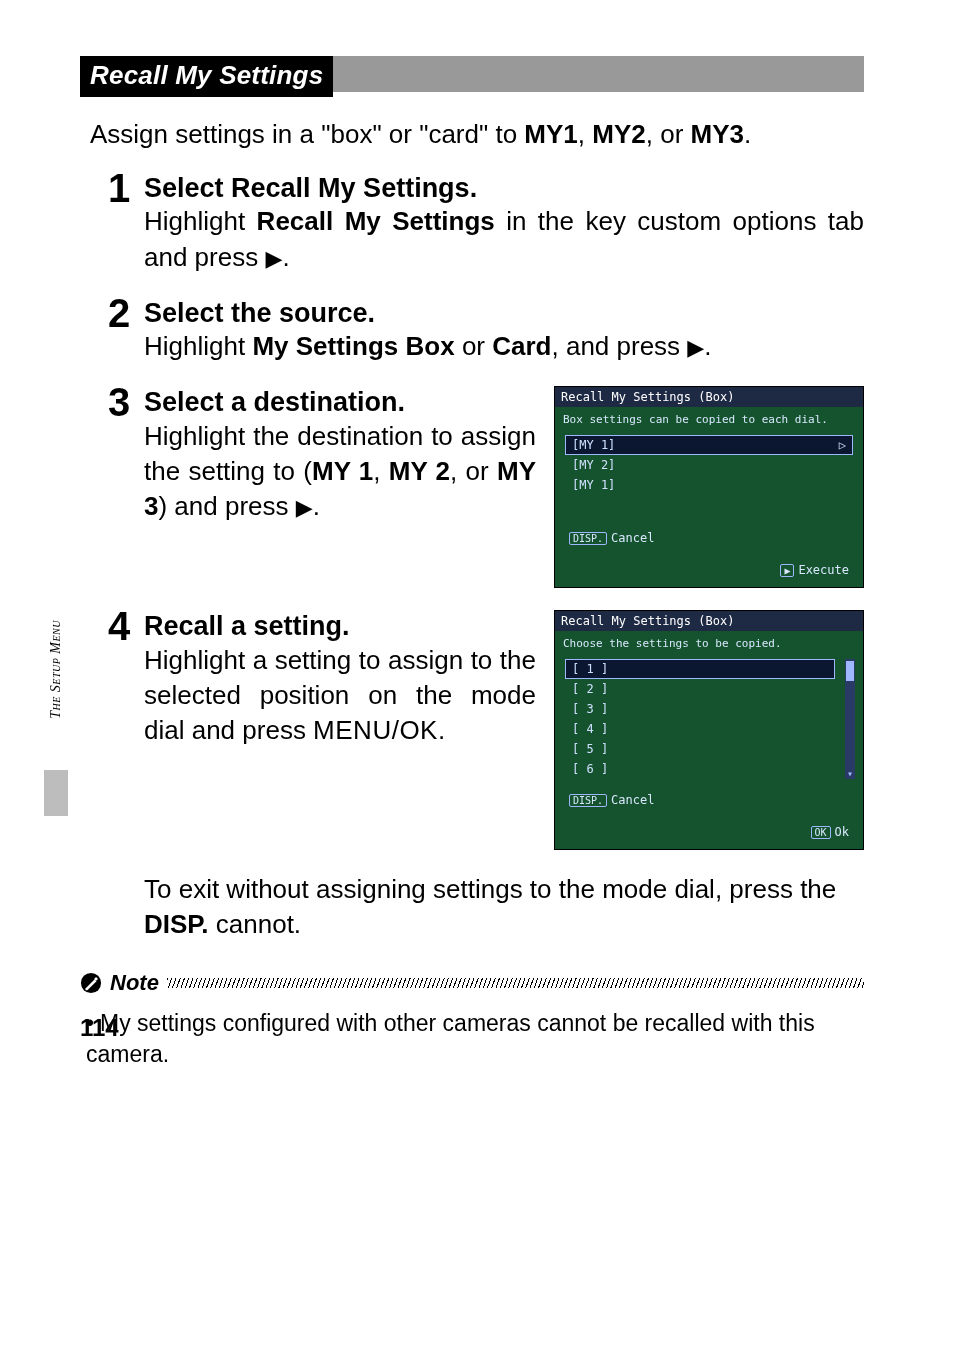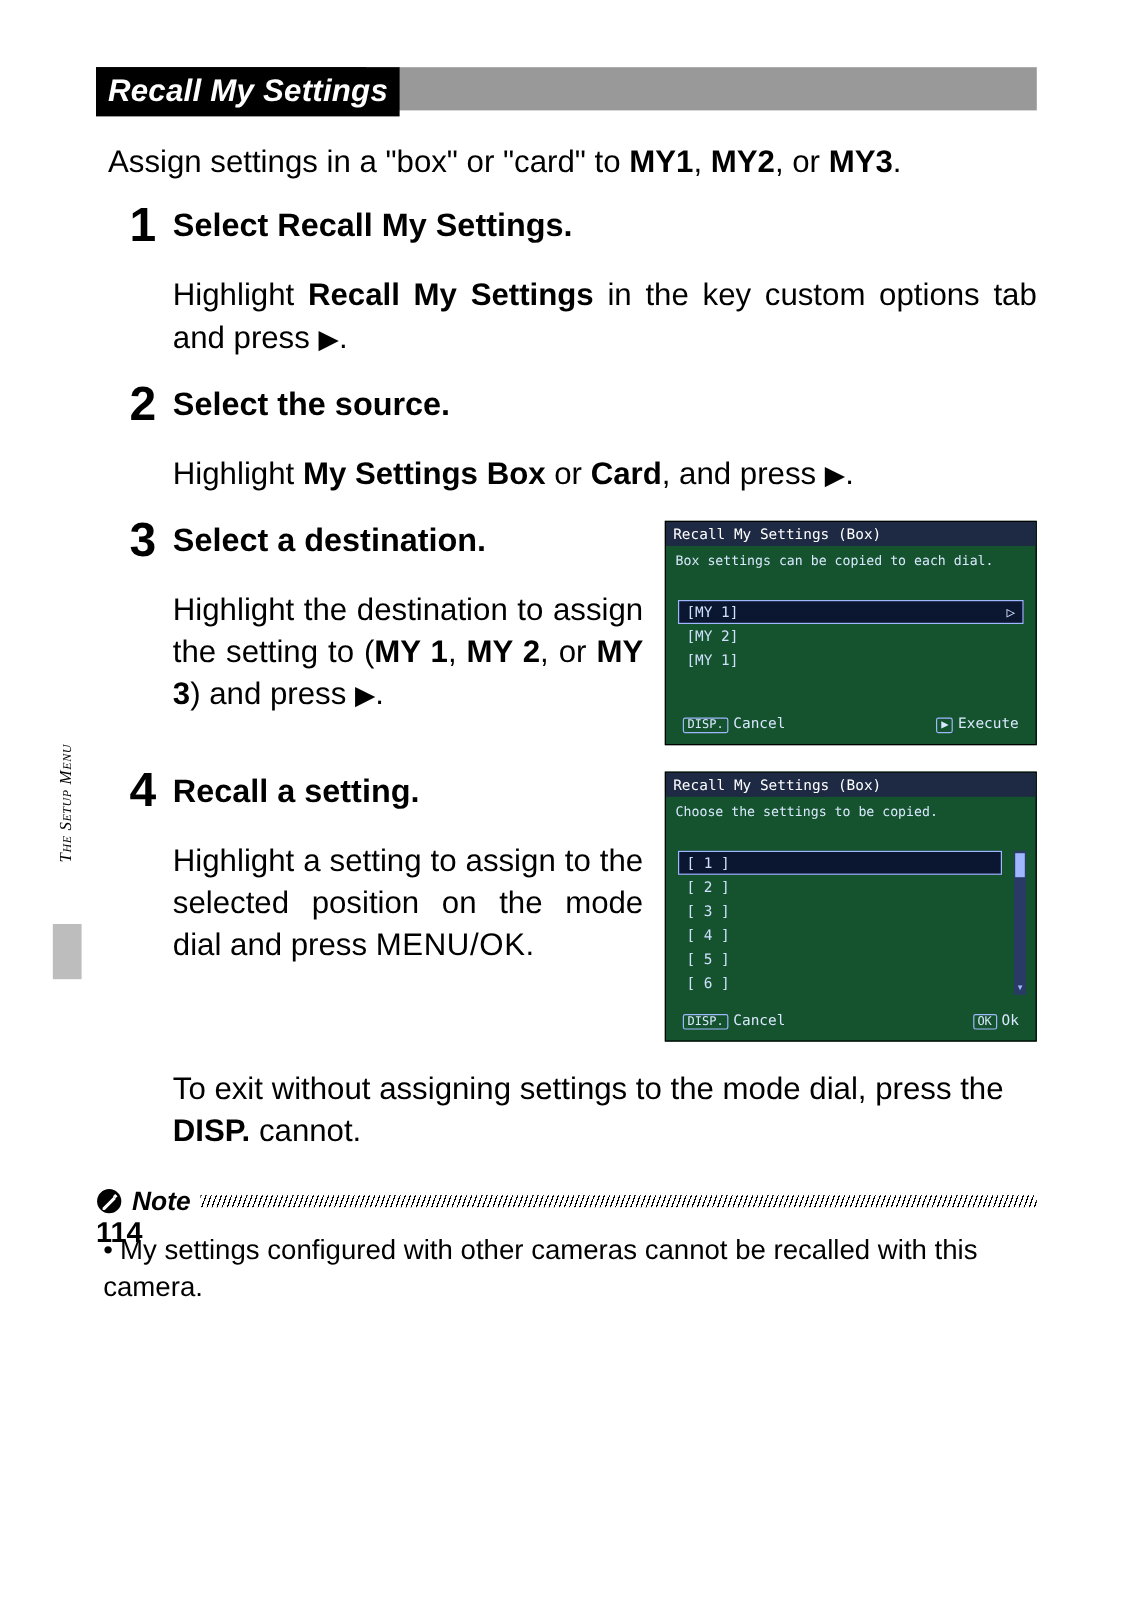--- a/index.html
+++ b/index.html
@@ -10,37 +10,37 @@
   .header-bar { height: 36px; background: linear-gradient(to right,#000 0,#000 225px,#999 225px,#999 100%); position:absolute; left:80px; right:90px; top:56px; }
   .section-header-wrap { position:relative; z-index:2; }
 
   .intro { font-size: 26px; margin: 8px 0 20px 10px; line-height: 1.35; }
   .boldcond { font-weight: 600; font-family: "Segoe UI Semibold","Helvetica Neue",Arial,sans-serif; }
 
   ol.steps { list-style: none; margin-left: 28px; }
   ol.steps > li { position: relative; padding-left: 36px; margin-bottom: 22px; }
   .stepnum { position: absolute; left: 0; top: -6px; font-size: 40px; font-weight: 800; font-family: "Arial Narrow","Segoe UI",Arial,sans-serif; }
   .step-title { font-size: 27px; font-weight: 600; line-height: 1.2; }
-  .step-body { font-size: 26px; line-height: 1.35; margin-top: 24px; }
+  .step-body { font-size: 26px; line-height: 1.35; }
   .step-body.justify { text-align: justify; }
   .heavy { font-weight: 800; font-family: "Arial Black","Segoe UI",Arial,sans-serif; }
 
   .step-flex { display: flex; gap: 18px; align-items: flex-start; }
   .step-text { flex: 1 1 auto; }
   .screenshot { flex: 0 0 310px; }
 
   
   .lcd { width: 310px; background: #14532d; border: 1px solid #000; font-family: "Lucida Console","Consolas",monospace; color: #d9e8ff; font-size: 12px; }
   .lcd .titlebar { background: #1e2a44; color: #fff; padding: 3px 6px; font-size: 12px; }
-  .lcd .msg { padding: 6px 8px 26px; font-size: 11px; }
+  .lcd .msg { padding: 6px 8px 9px; font-size: 11px; }
   .lcd .listwrap { margin: 0 10px 8px; }
   .lcd .row { border: 1px solid transparent; padding: 2px 6px; font-size: 12px; color: #cfe0ff; }
   .lcd .row.sel { border: 1px solid #9fb7ff; background: #0b1630; display:flex; justify-content:space-between;gap:16px; }
   .lcd .arrow { color:#cfe0ff; }
-  .lcd .footer { display:flex; gap:18px; padding: 6px 14px 10px; justify-content:space-between; font-size:12px; }
+  .lcd .footer { display:flex; gap:18px; padding: 6px 14px 10px; justify-content:space-between; font-size:12px;flex-direction:column; }
   .lcd .footer .right { margin-left:auto; }
   .lcd .btnlabel { border:1px solid #9fb7ff; padding:0 3px; border-radius:2px; font-size:10px; margin-right:4px; }
   .lcd2-body { display:flex; }
   .lcd2-body .listcol { flex:1; }
   .lcd2-body .scrollcol { width:10px; background:linear-gradient(#2a3a66,#2a3a66); margin:0 8px 8px 0; position:relative; }
   .scrollcol .thumb { position:absolute; top:2px; left:1px; right:1px; height:20px; background:#9fb7ff; }
   .scrollcol .dn { position:absolute; bottom:0; left:0; right:0; text-align:center; color:#9fb7ff; font-size:10px;}
 
   .after-step { font-size: 26px; line-height:1.35; margin: 20px 0 0 64px; }
 

